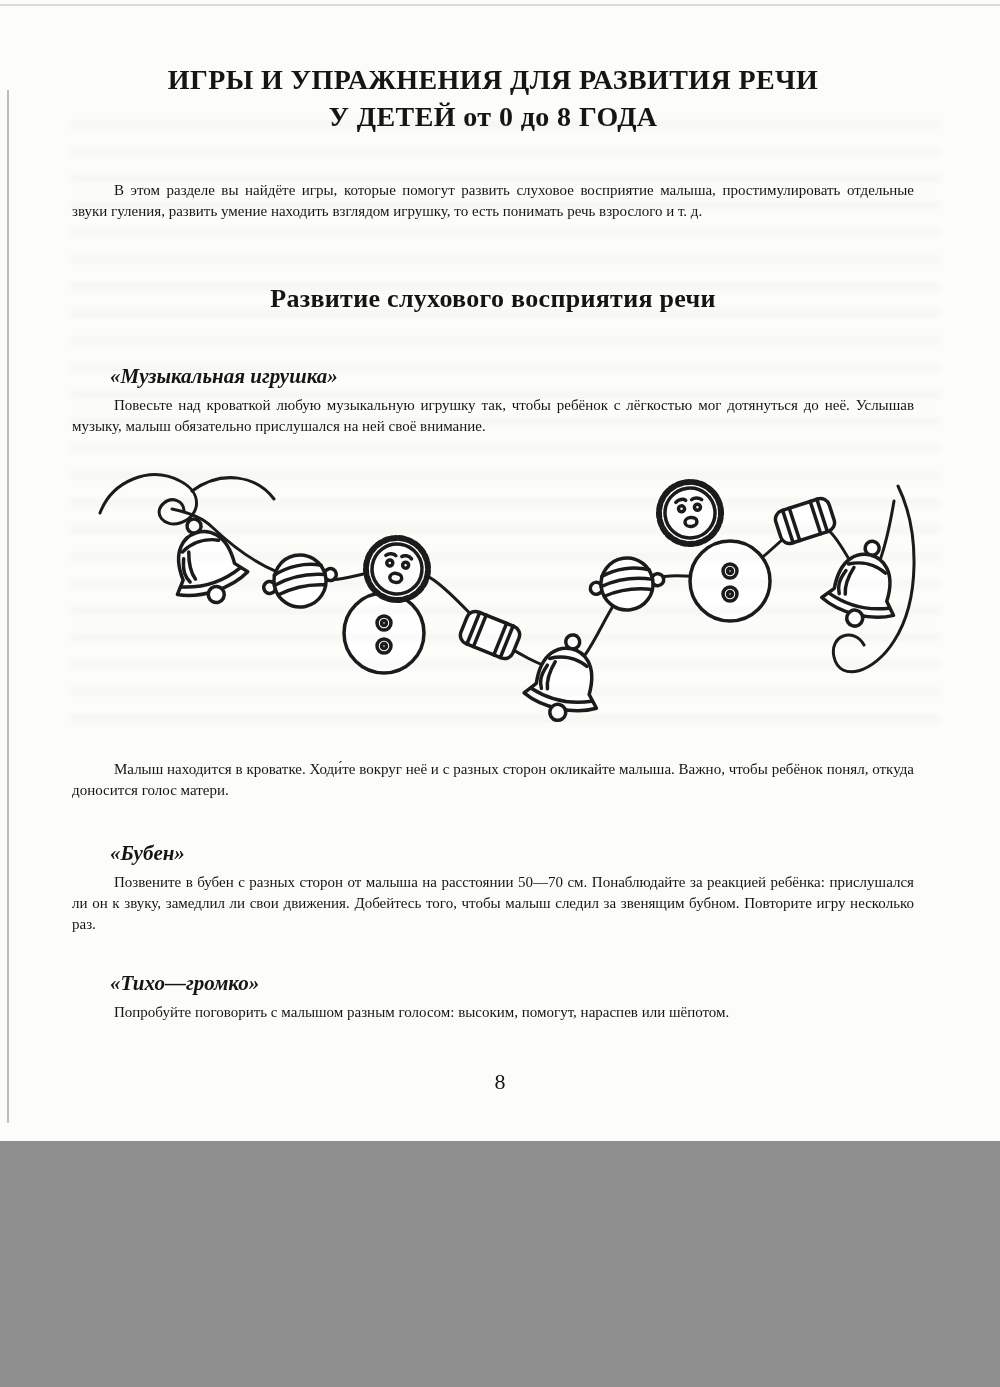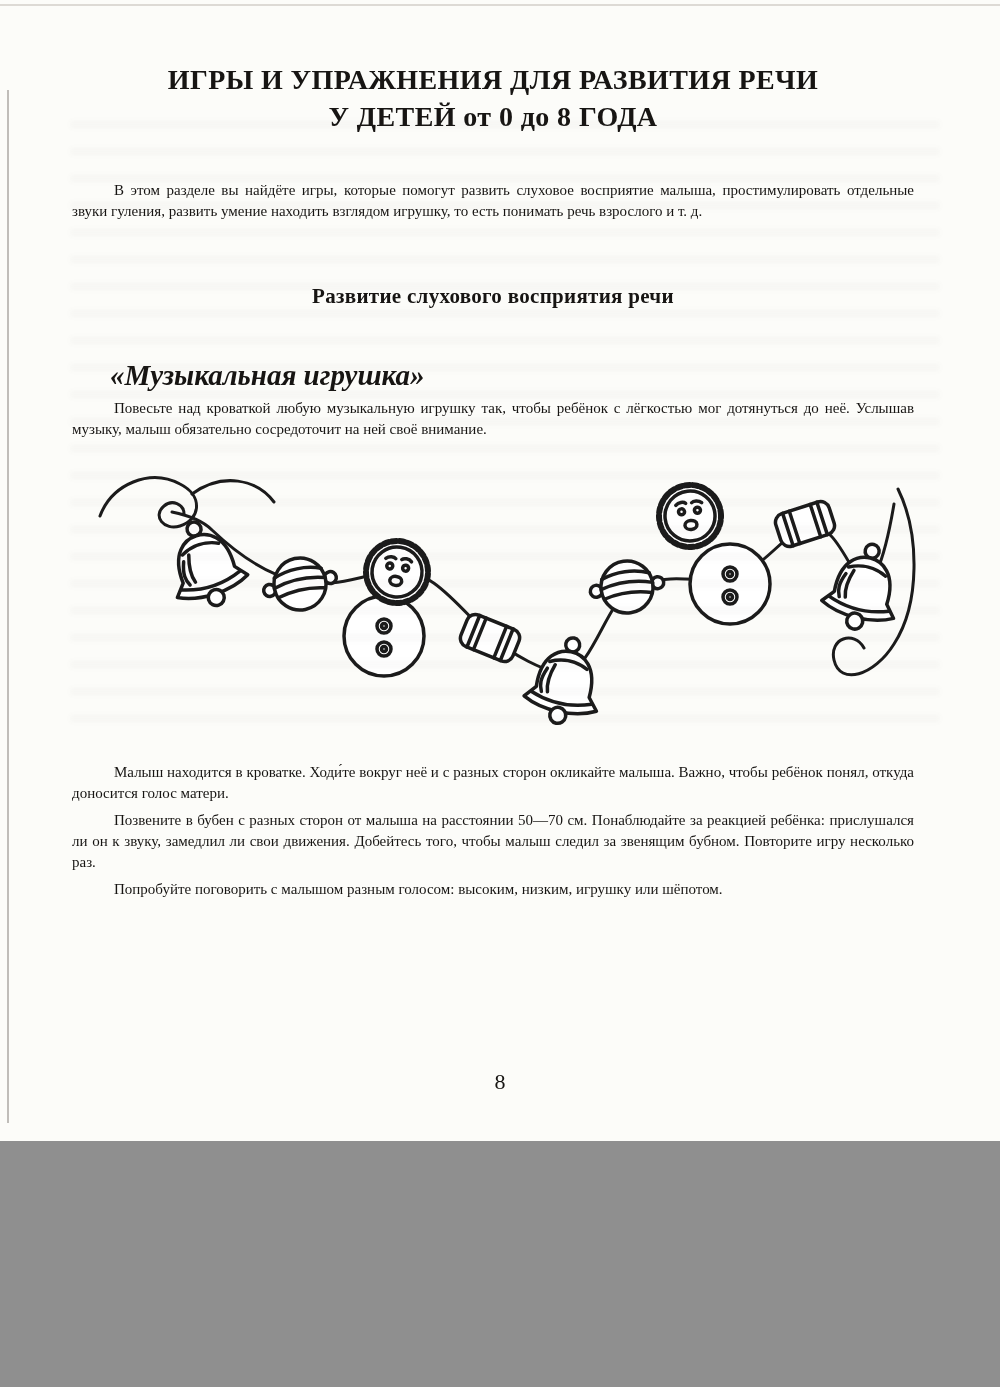--- a/index.html
+++ b/index.html
@@ -35,27 +35,27 @@
     font-size:15px;
     line-height:1.4;
     text-align:justify;
     text-indent:42px;
     margin:6px 0 0;
   }
   p.intro{margin-top:44px;}
   h2.section{
     margin:62px 0 0;
     text-align:center;
-    font-size:21px;
+    font-size:26px;
     font-weight:bold;
     letter-spacing:.3px;
   }
   h3.entry{
     margin:50px 0 0 38px;
-    font-size:29px;
+    font-size:21px;
     font-weight:bold;
     font-style:italic;
   }
   h3.entry.tight{margin-top:40px;}
   h3.entry.tighter{margin-top:36px;}
   figure.illustration{
     margin:14px 0 0;
     padding:0;
     text-align:center;
     height:302px;
@@ -79,21 +79,21 @@
     <span>ИГРЫ И УПРАЖНЕНИЯ ДЛЯ РАЗВИТИЯ РЕЧИ</span>
     <span>У ДЕТЕЙ от 0 до 8 ГОДА</span>
   </h1>
 
   <p class="body intro">В этом разделе вы найдёте игры, которые помогут развить слуховое восприятие малыша, простимулировать отдельные звуки гуления, развить умение находить взглядом игрушку, то есть понимать речь взрослого и т. д.</p>
 
   <h2 class="section">Развитие слухового восприятия речи</h2>
 
   <section>
     <h3 class="entry">«Музыкальная игрушка»</h3>
-    <p class="body">Повесьте над кроваткой любую музыкальную игрушку так, чтобы ребёнок с лёгкостью мог дотянуться до неё. Услышав музыку, малыш обязательно сосредоточит на ней своё внимание.</p>
+    <p class="body">Повесьте над кроваткой любую музыкальную игрушку так, чтобы ребёнок с лёгкостью мог дотянуться до неё. Услышав музыку, малыш обязательно прислушался на ней своё внимание.</p>
   </section>
 
   <figure class="illustration">
     <svg width="850" height="300" viewBox="0 0 850 300" aria-hidden="true">
       <defs>
         <g id="bell">
           <circle cx="0" cy="-42" r="7"></circle>
           <path d="M -27,6 C -29,-26 -12,-35 0,-35 C 12,-35 29,-26 27,6 L 37,18 C 16,29 -16,29 -37,18 Z"></path>
           <path class="thin" d="M -19,-21 C -7,-27 7,-27 19,-21"></path>
           <path class="thin" d="M -31,12 C -10,20 10,20 31,12"></path>
@@ -147,21 +147,23 @@
         <use href="#bell" transform="translate(790,138) rotate(14)"></use>
       </g>
     </svg>
   </figure>
 
   <section>
     <p class="body">Малыш находится в кроватке. Ходи́те вокруг неё и с разных сторон окликайте малыша. Важно, чтобы ребёнок понял, откуда доносится голос матери.</p>
   </section>
 
   <section>
+    <h3 class="entry tight">«Бубен»</h3>
     <p class="body">Позвените в бубен с разных сторон от малыша на расстоянии 50—70 см. Понаблюдайте за реакцией ребёнка: прислушался ли он к звуку, замедлил ли свои движения. Добейтесь того, чтобы малыш следил за звенящим бубном. Повторите игру несколько раз.</p>
   </section>
 
   <section>
-    <p class="body">Попробуйте поговорить с малышом разным голосом: высоким, низким, игрушку или шёпотом.</p>
+    <h3 class="entry tighter">«Тихо—громко»</h3>
+    <p class="body">Попробуйте поговорить с малышом разным голосом: высоким, помогут, нараспев или шёпотом.</p>
   </section>
 
   <div class="page-number">8</div>
 </div>
 
 </body></html>

